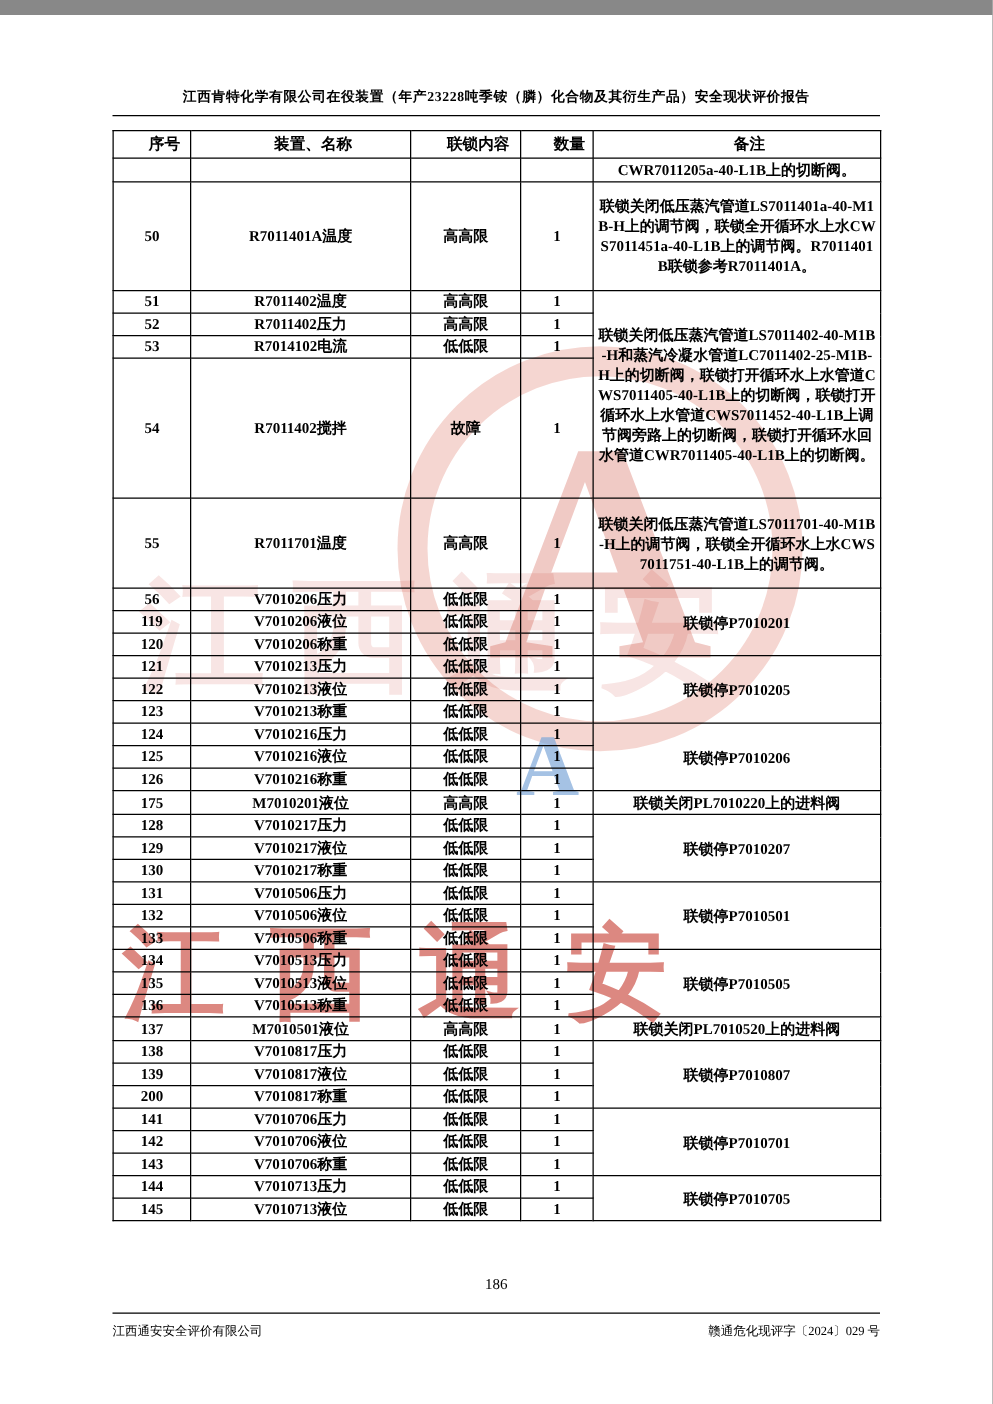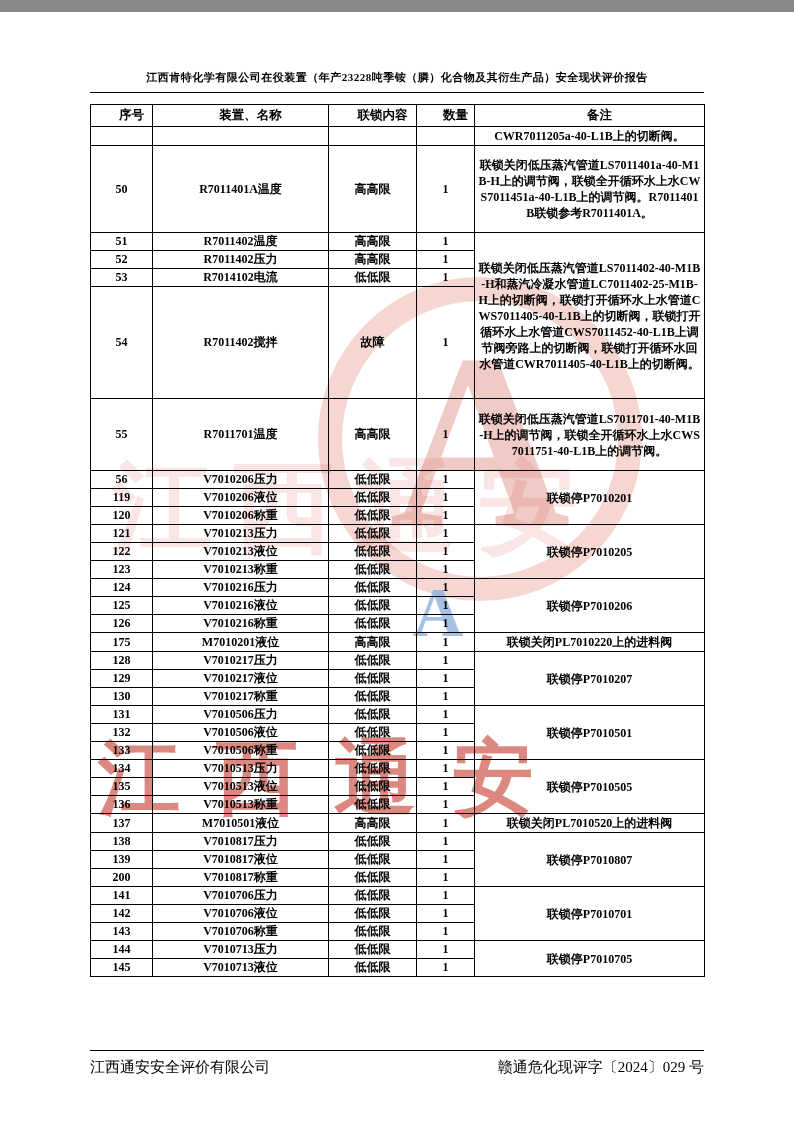--- a/index.html
+++ b/index.html
@@ -64,21 +64,21 @@
   }
   .footer {
     position: absolute;
     top: 1038px;
     left: 90px;
     width: 614px;
     border-top: 1px solid #000;
     padding-top: 7px;
     display: flex;
     justify-content: space-between;
-    font-size: 15px;
+    font-size: 10px;
   }
   .footer .footer-right { font-weight: normal; }
   
   .watermark-layer {
     position: absolute;
     inset: 0;
     pointer-events: none;
     z-index: 5;
     mix-blend-mode: multiply;
   }
@@ -358,20 +358,21 @@
         </tr>
         <tr>
           <td class="c-no">145</td>
           <td class="c-name">V7010713液位</td>
           <td class="c-content">低低限</td>
           <td class="c-qty">1</td>
         </tr>
       </tbody>
   </table>
 
+  <div class="page-number">186</div>
 
   <div class="footer">
     <span class="footer-left">江西通安安全评价有限公司</span>
     <span class="footer-right">赣通危化现评字〔2024〕029 号</span>
   </div>
 
   <div class="watermark-layer">
     <svg class="stamp" width="380" height="410" viewBox="0 0 380 410">
       <circle cx="190" cy="195" r="150" fill="none" stroke="#e8a39a" stroke-width="24" opacity="0.45"></circle>
       <text x="190" y="282" font-size="250" font-weight="bold" text-anchor="middle" fill="#e2958c" opacity="0.5" font-family="Liberation Serif, serif">A</text>

